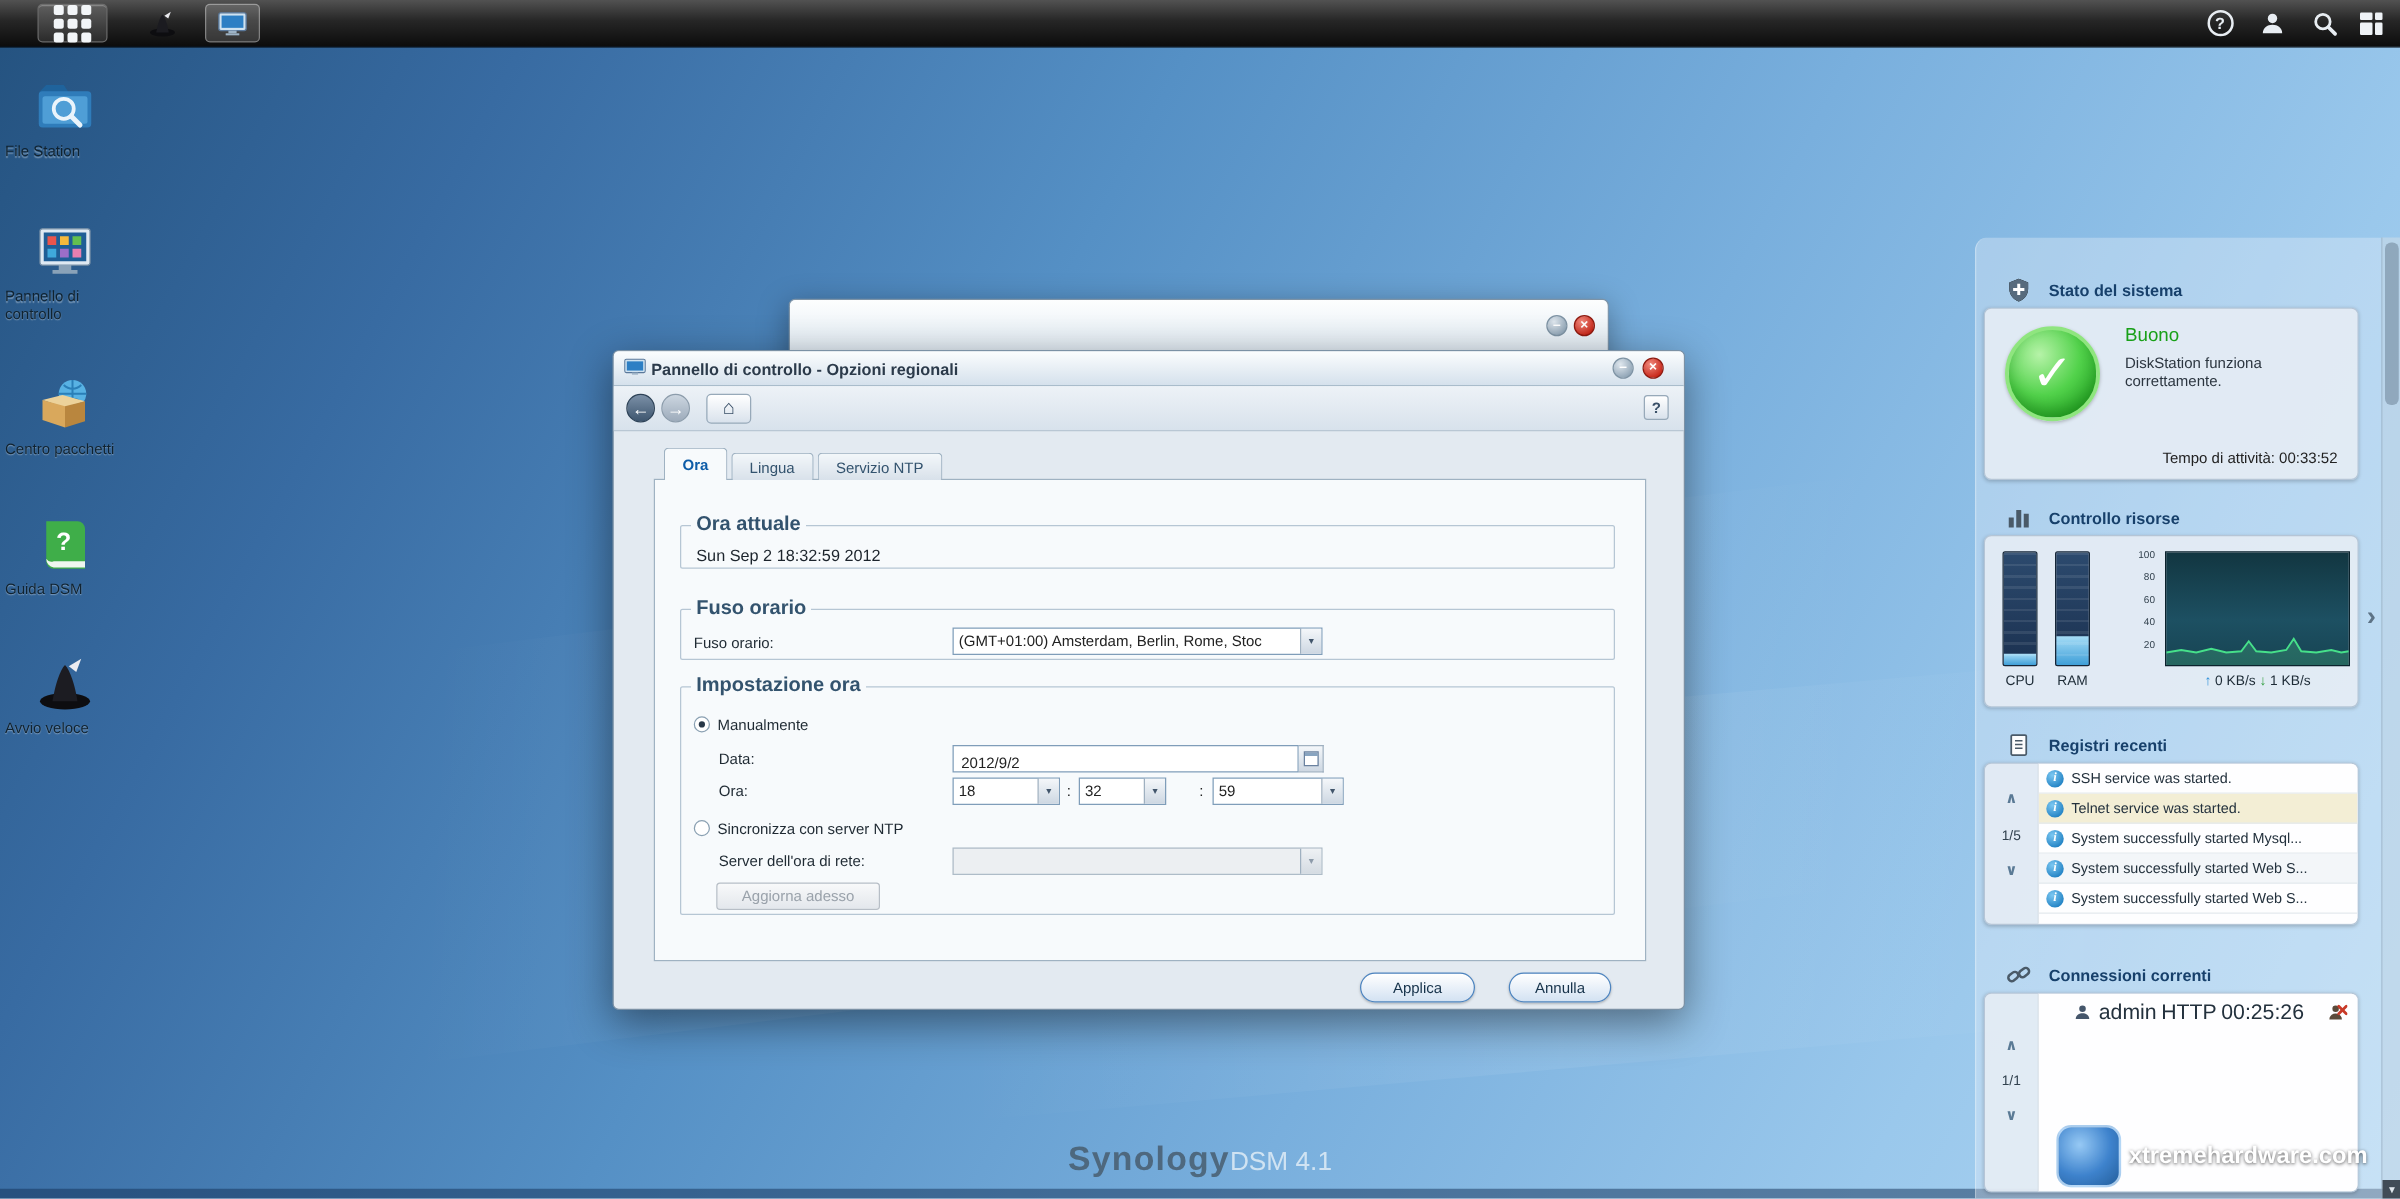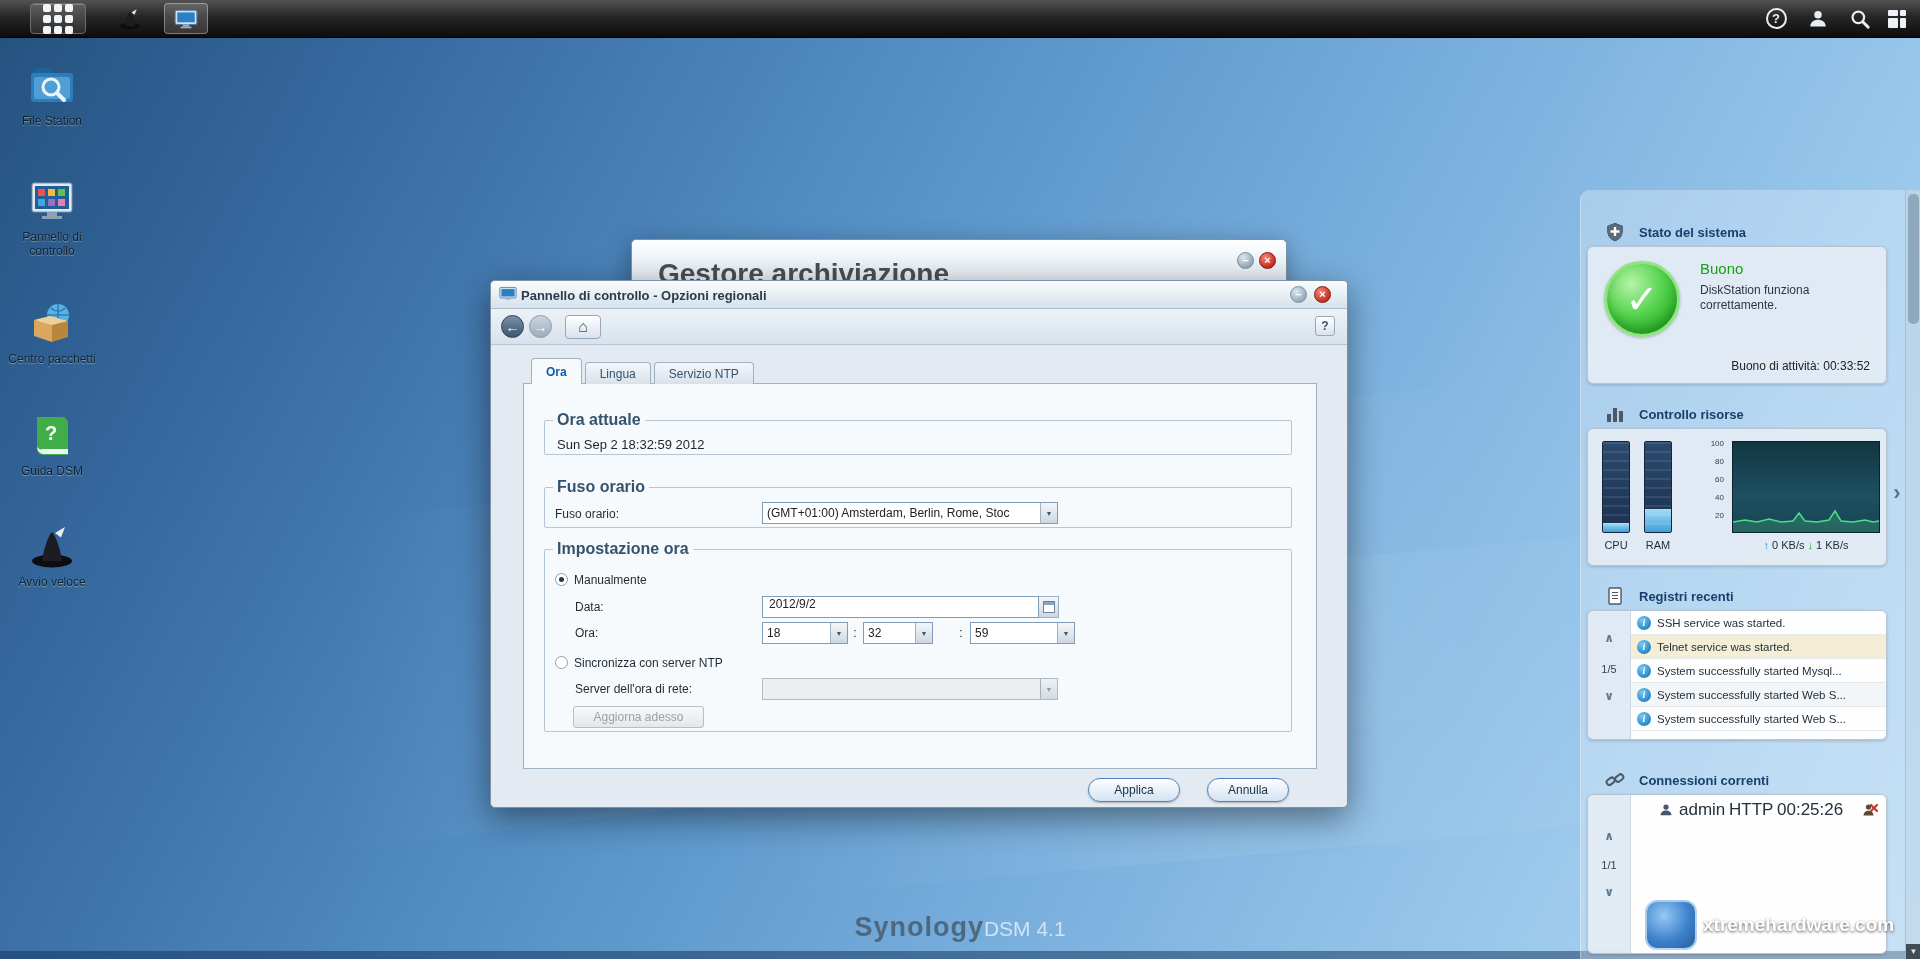--- a/index.html
+++ b/index.html
@@ -18,21 +18,21 @@
   .tb-btn.framed{background:linear-gradient(#5e5e5e,#2b2b2b);border:1px solid #6d6d6d;box-shadow:inset 0 1px 0 rgba(255,255,255,.25)}
   .tb-btn.active-app{background:rgba(255,255,255,.16);border:1px solid rgba(255,255,255,.35)}
   .menu-grid{display:grid;grid-template-columns:repeat(3,8px);grid-gap:3px}
   .menu-grid i{width:8px;height:8px;background:#f2f5f8;border-radius:2px}
   .tb-icon-circle{width:21px;height:21px;border:2px solid #e8edf2;border-radius:50%;color:#e8edf2;
     font-size:13px;font-weight:bold;display:flex;align-items:center;justify-content:center}
   .pilot-grid{display:grid;grid-template-columns:10px 6px;grid-template-rows:6px 10px;grid-gap:2px}
   .pilot-grid i{background:#eef2f6;border-radius:1px}
 
   
-  .desk-icon{position:absolute;left:4px;width:96px;text-align:center;cursor:pointer;z-index:5}
+  .desk-icon{position:absolute;left:4px;width:96px;text-align:left;cursor:pointer;z-index:5}
   .desk-icon .ic{width:48px;height:48px;margin:0 auto 4px;display:block}
   .desk-icon .lbl{font-size:12px;line-height:14px;color:#10222f;text-shadow:0 1px 1px rgba(255,255,255,.4)}
 
   
   .bg-window{position:absolute;left:631px;top:239px;width:656px;height:300px;z-index:10;
     background:#eef3f8;border:1px solid #7d93a6;border-radius:5px 5px 0 0;box-shadow:0 6px 24px rgba(0,0,0,.35)}
   .bg-window .hdr{height:62px;border-radius:5px 5px 0 0;background:linear-gradient(#fdfefe,#dcE8f2 80%,#cfdfee)}
   .bg-window h1{position:absolute;left:26px;top:18px;font-size:28px;font-weight:bold;color:#4a4f55}
   .circle-btn{position:absolute;width:17px;height:17px;border-radius:50%;display:flex;align-items:center;justify-content:center;
     font-size:11px;font-weight:bold;color:#fff;cursor:pointer;line-height:1}
@@ -75,21 +75,21 @@
 
   .select{position:absolute;height:22px;background:#fff;border:1px solid #7f9db9;display:flex;align-items:center;cursor:pointer}
   .select .val{flex:1;font-size:12px;color:#222;padding:0 4px;white-space:nowrap;overflow:hidden}
   .select .btn{width:17px;height:100%;border-left:1px solid #9fb0c0;background:linear-gradient(#f4f7fa,#cdd7e2);
     display:flex;align-items:center;justify-content:center;font-size:7px;color:#41556b}
   .select.disabled{background:#eceff2;border-color:#aebccা}
   .select.disabled{border-color:#aebcc8}
   .select.disabled .btn{background:linear-gradient(#eef1f4,#d4dbe2);color:#8d9baa}
 
   .txt-input{position:absolute;height:22px;background:#fff;border:1px solid #7f9db9;font-size:12px;color:#222;
-    display:flex;align-items:flex-start;padding:0 6px}
+    display:flex;align-items:flex-end;padding:0 6px}
   .cal-btn{position:absolute;width:20px;height:22px;border:1px solid #9fb0c0;border-left:none;cursor:pointer;
     background:linear-gradient(#f4f7fa,#cdd7e2);display:flex;align-items:center;justify-content:center}
   .cal-glyph{width:12px;height:12px;background:linear-gradient(#88a4c0 0 3px,#fff 3px);border:1px solid #6b82a0}
 
   .radio{position:absolute;width:13px;height:13px;border:1px solid #8aa0b2;border-radius:50%;background:#fff;cursor:pointer}
   .radio.checked::after{content:"";position:absolute;left:3px;top:3px;width:5px;height:5px;border-radius:50%;background:#273747}
 
   .pill-btn{position:absolute;height:24px;border-radius:12px;border:1px solid #4d84bf;cursor:pointer;
     background:linear-gradient(#ffffff,#e7eff8 55%,#d3e2f2);color:#16324a;font-size:12px;
     display:flex;align-items:center;justify-content:center;box-shadow:0 1px 2px rgba(0,0,0,.25)}
@@ -284,21 +284,20 @@
     <svg class="ic" viewBox="0 0 48 48">
       <ellipse cx="24" cy="38" rx="20" ry="6.5" fill="#0d0d10"></ellipse>
       <path d="M14 38c2-13 6-25 10-29 4 4 8 16 10 29z" fill="#1c1c22"></path>
       <path d="M27 10l10-6-4 10.5z" fill="#ececf1"></path>
     </svg>
     <div class="lbl">Avvio veloce</div>
   </div>
 
   <div class="bg-window">
     <div class="hdr"></div>
-    <h1>Gestore archiviazione</h1>
     <div class="circle-btn min" style="right:32px;top:12px">
         <span>–</span>
       </div>
     <div class="circle-btn close" style="right:10px;top:12px">
         <span>×</span>
       </div>
   </div>
 
   <div class="sidebar">
 
@@ -309,21 +308,21 @@
         <path d="M8.8 5h2.4v3.3h3.3v2.4h-3.3V14H8.8v-3.3H5.5V8.3h3.3z" fill="#fff"></path>
       </svg>
       <span class="w-ttl">Stato del sistema</span>
     </div>
     <div class="wbox" style="top:56px;height:138px">
       <div class="green-circle">
           <span>✓</span>
         </div>
       <div class="status-good">Buono</div>
       <div class="status-desc">DiskStation funziona correttamente.</div>
-      <div class="uptime">Buono di attività: 00:33:52</div>
+      <div class="uptime">Tempo di attività: 00:33:52</div>
     </div>
 
     <div class="widget-hdr" style="top:214px">
       <svg class="w-ic" viewBox="0 0 20 20">
         <rect x="2" y="10" width="4" height="8" fill="#4a5a68"></rect>
           <rect x="8" y="4" width="4" height="14" fill="#4a5a68"></rect>
           <rect x="14" y="7" width="4" height="11" fill="#4a5a68"></rect>
       </svg>
       <span class="w-ttl">Controllo risorse</span>
     </div>

